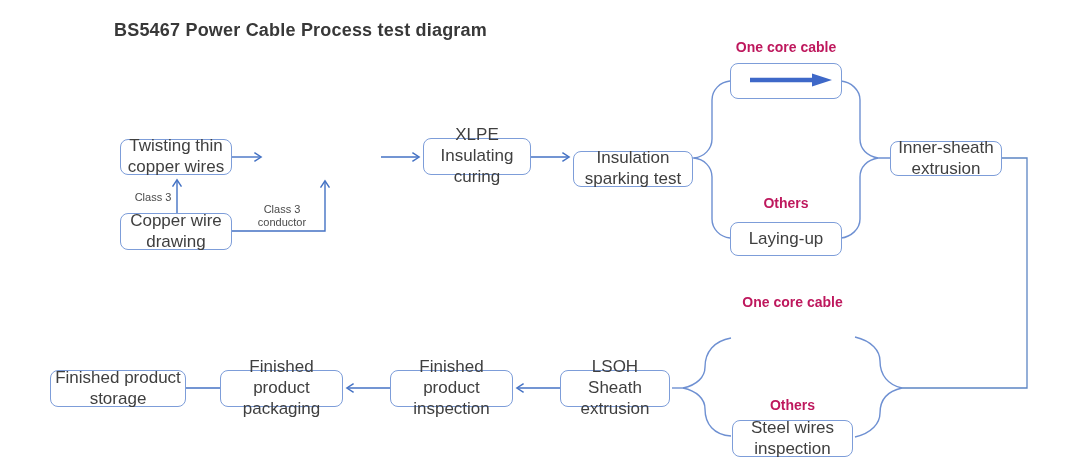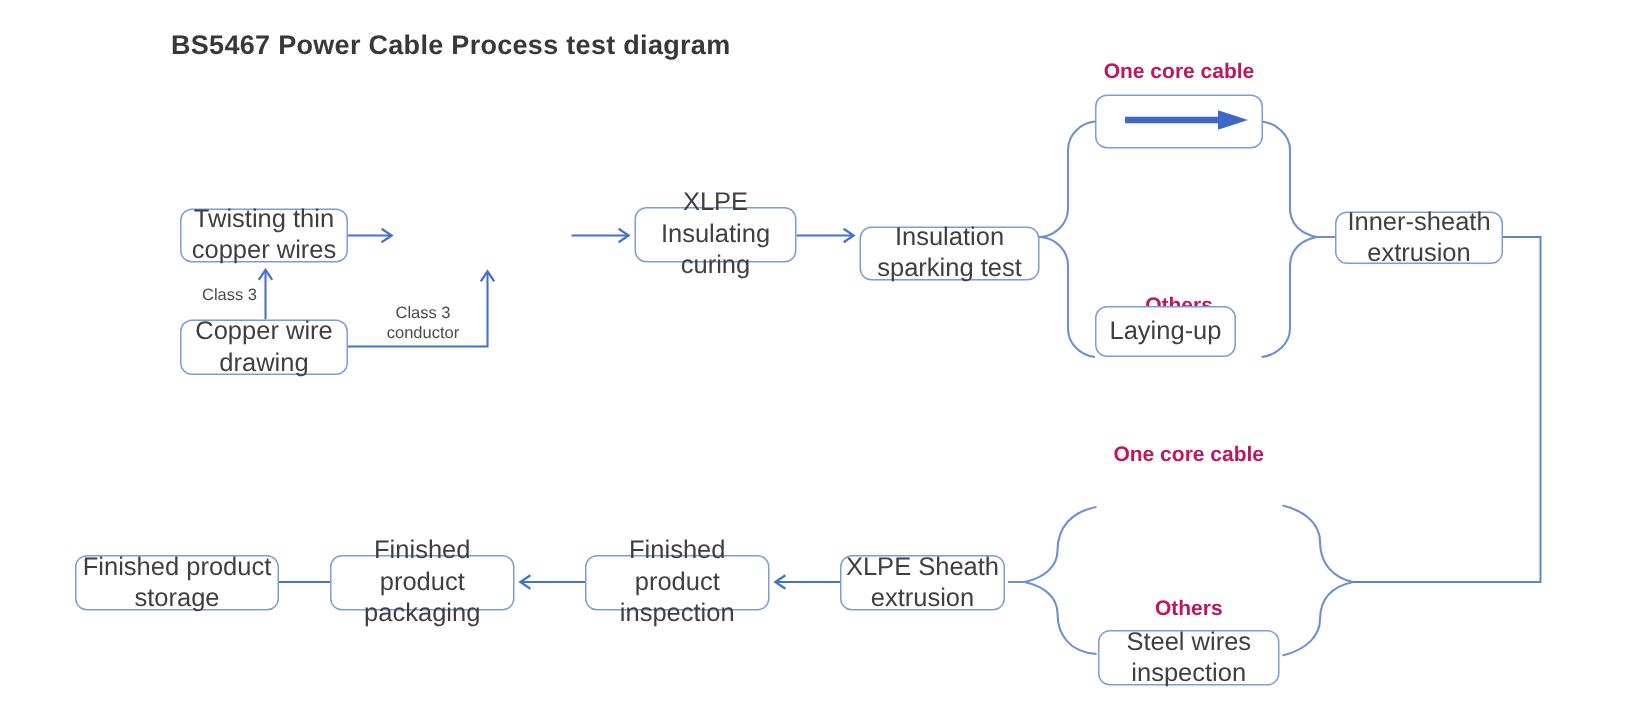--- a/index.html
+++ b/index.html
@@ -82,26 +82,26 @@
   <div class="elabel" style="left:133px;top:191px;width:40px">Class 3</div>
   <div class="elabel" style="left:250px;top:203px;width:64px">Class 3 conductor</div>
 
   <div class="blabel" style="left:730px;top:39px;width:112px">One core cable</div>
   <div class="node" style="left:730px;top:63px;width:112px;height:36px">
     <svg width="106" height="30" viewBox="0 0 106 30">
       <path d="M17 11.8 L79 11.8 L79 7.5 L99 14 L79 20.5 L79 16.2 L17 16.2 Z" fill="#3E68C8"></path>
     </svg>
   </div>
   <div class="blabel" style="left:730px;top:195px;width:112px">Others</div>
-  <div class="node" style="left:730px;top:204px;width:94px;height:34px">Laying-up</div>
+  <div class="node" style="left:730px;top:222px;width:112px;height:34px">Laying-up</div>
 
   <div class="node" style="left:890px;top:141px;width:112px;height:35px">Inner-sheath extrusion</div>
 
   <div class="blabel" style="left:732px;top:294px;width:121px">One core cable</div>
   <div class="blabel" style="left:732px;top:397px;width:121px">Others</div>
   <div class="node" style="left:732px;top:420px;width:121px;height:37px">Steel wires inspection</div>
 
-  <div class="node" style="left:560px;top:370px;width:110px;height:37px">XLPE Sheath extrusion</div>
+  <div class="node" style="left:560px;top:370px;width:110px;height:37px">LSOH Sheath extrusion</div>
   <div class="node" style="left:390px;top:370px;width:123px;height:37px">Finished product inspection</div>
   <div class="node" style="left:220px;top:370px;width:123px;height:37px">Finished product packaging</div>
   <div class="node" style="left:50px;top:370px;width:136px;height:37px">Finished product storage</div>
 
 </div>
 
 </body></html>

